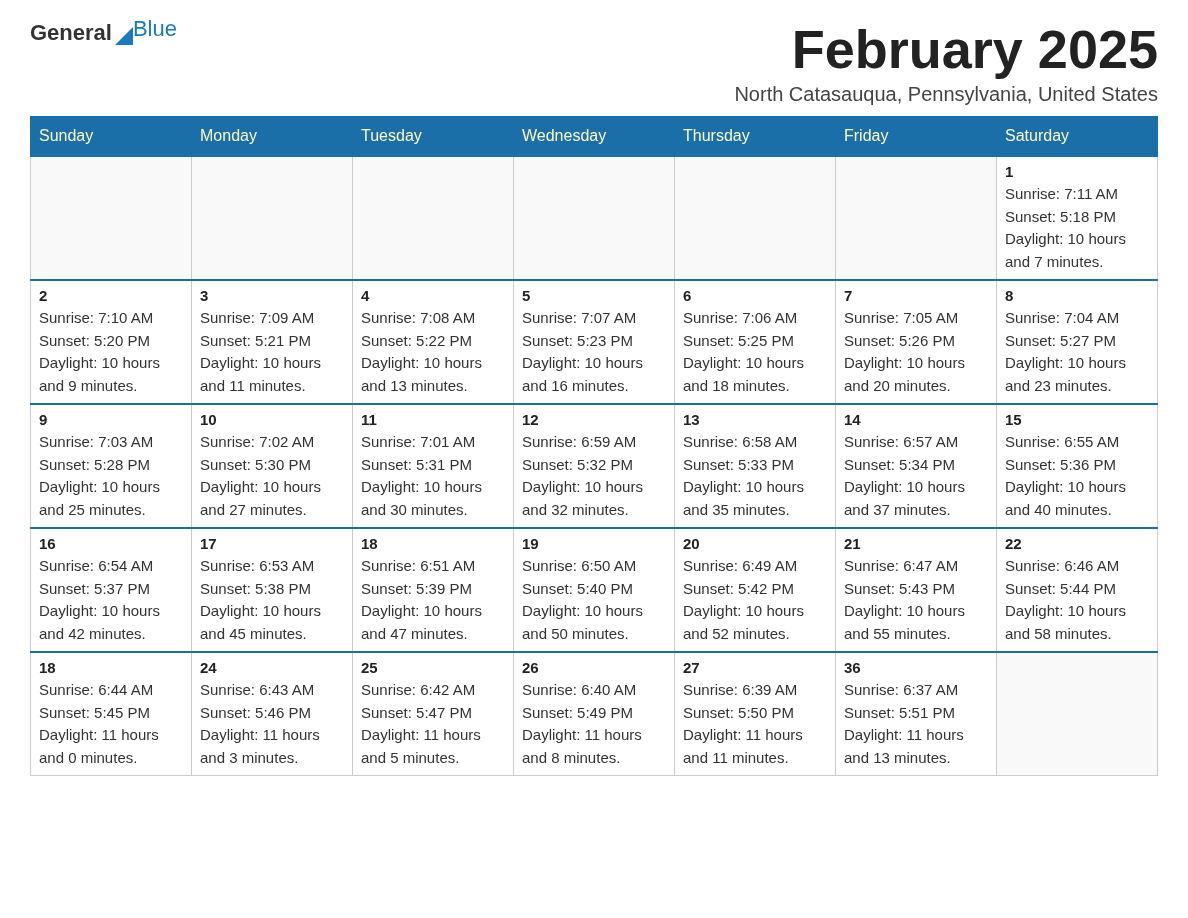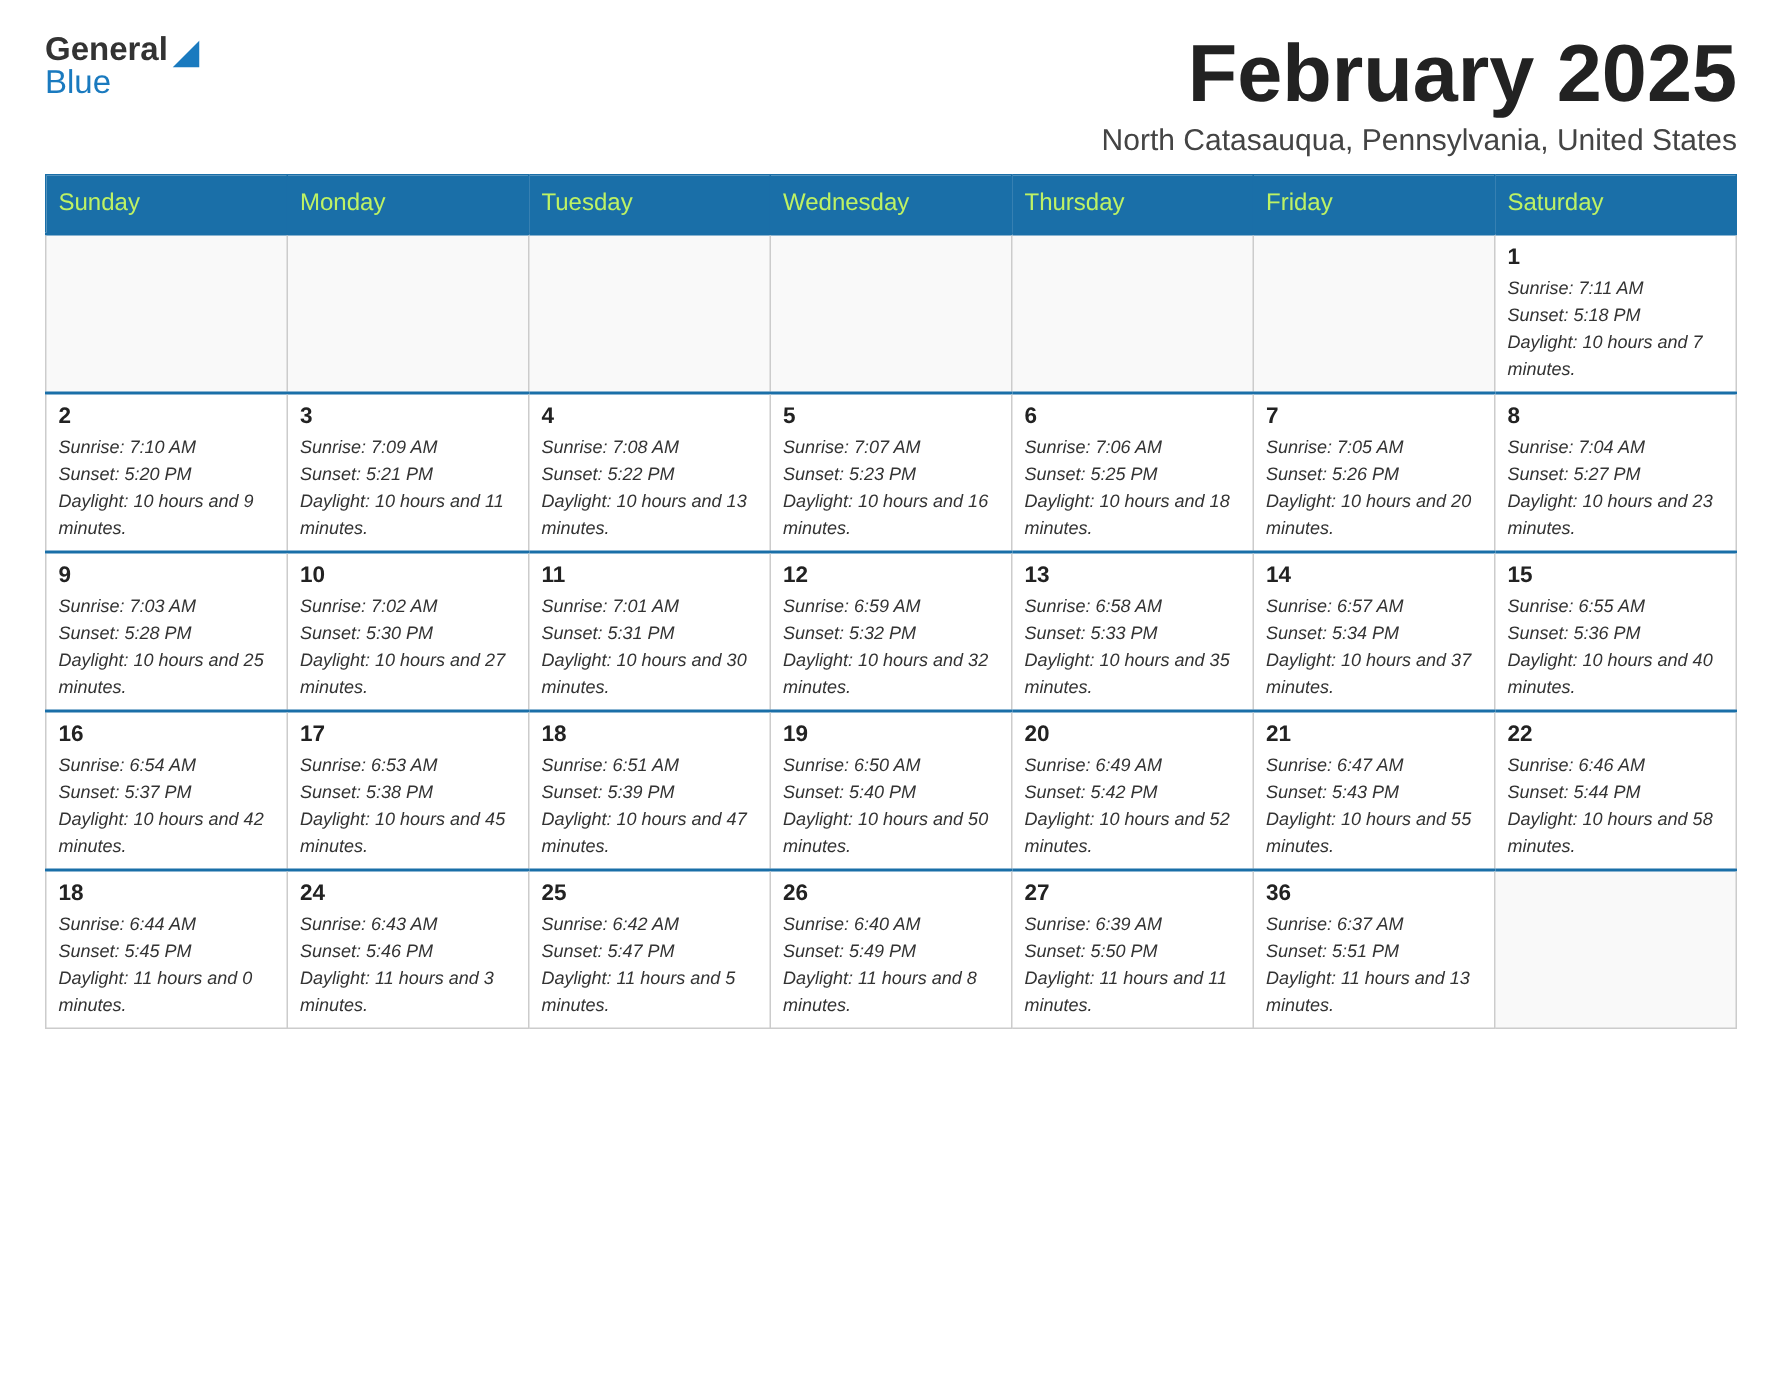--- a/index.html
+++ b/index.html
@@ -41,21 +41,21 @@
       margin-top: 4px;
       text-align: right;
     }
     .calendar {
       width: 100%;
       border-collapse: collapse;
       margin-top: 10px;
     }
     .calendar th {
       background-color: #1a6fa8;
-      color: #bef264;
+      color: #fef9c3;
       font-size: 16px;
       font-weight: normal;
       padding: 10px 8px;
       text-align: left;
       border: 1px solid #1a6fa8;
     }
     .calendar td {
       vertical-align: top;
       border: 1px solid #ccc;
       padding: 6px 8px;
@@ -71,31 +71,30 @@
       border-top: 2px solid #1a6fa8;
     }
     .day-number {
       font-size: 15px;
       font-weight: bold;
       color: #222;
       display: block;
       margin-bottom: 3px;
     }
     .day-info {
-      font-size: 12px;
+      font-size: 15px;
       color: #333;
       line-height: 1.5;
-      font-style: italic;
     }
     .empty-cell {
       background: #f9f9f9;
     }
     .logo-wrapper {
       display: flex;
-      flex-direction: column;
+      flex-direction: row;
       align-items: flex-start;
     }
     .logo-row {
       display: flex;
       align-items: center;
     }
   </style>
 </head>
 <body>
 

